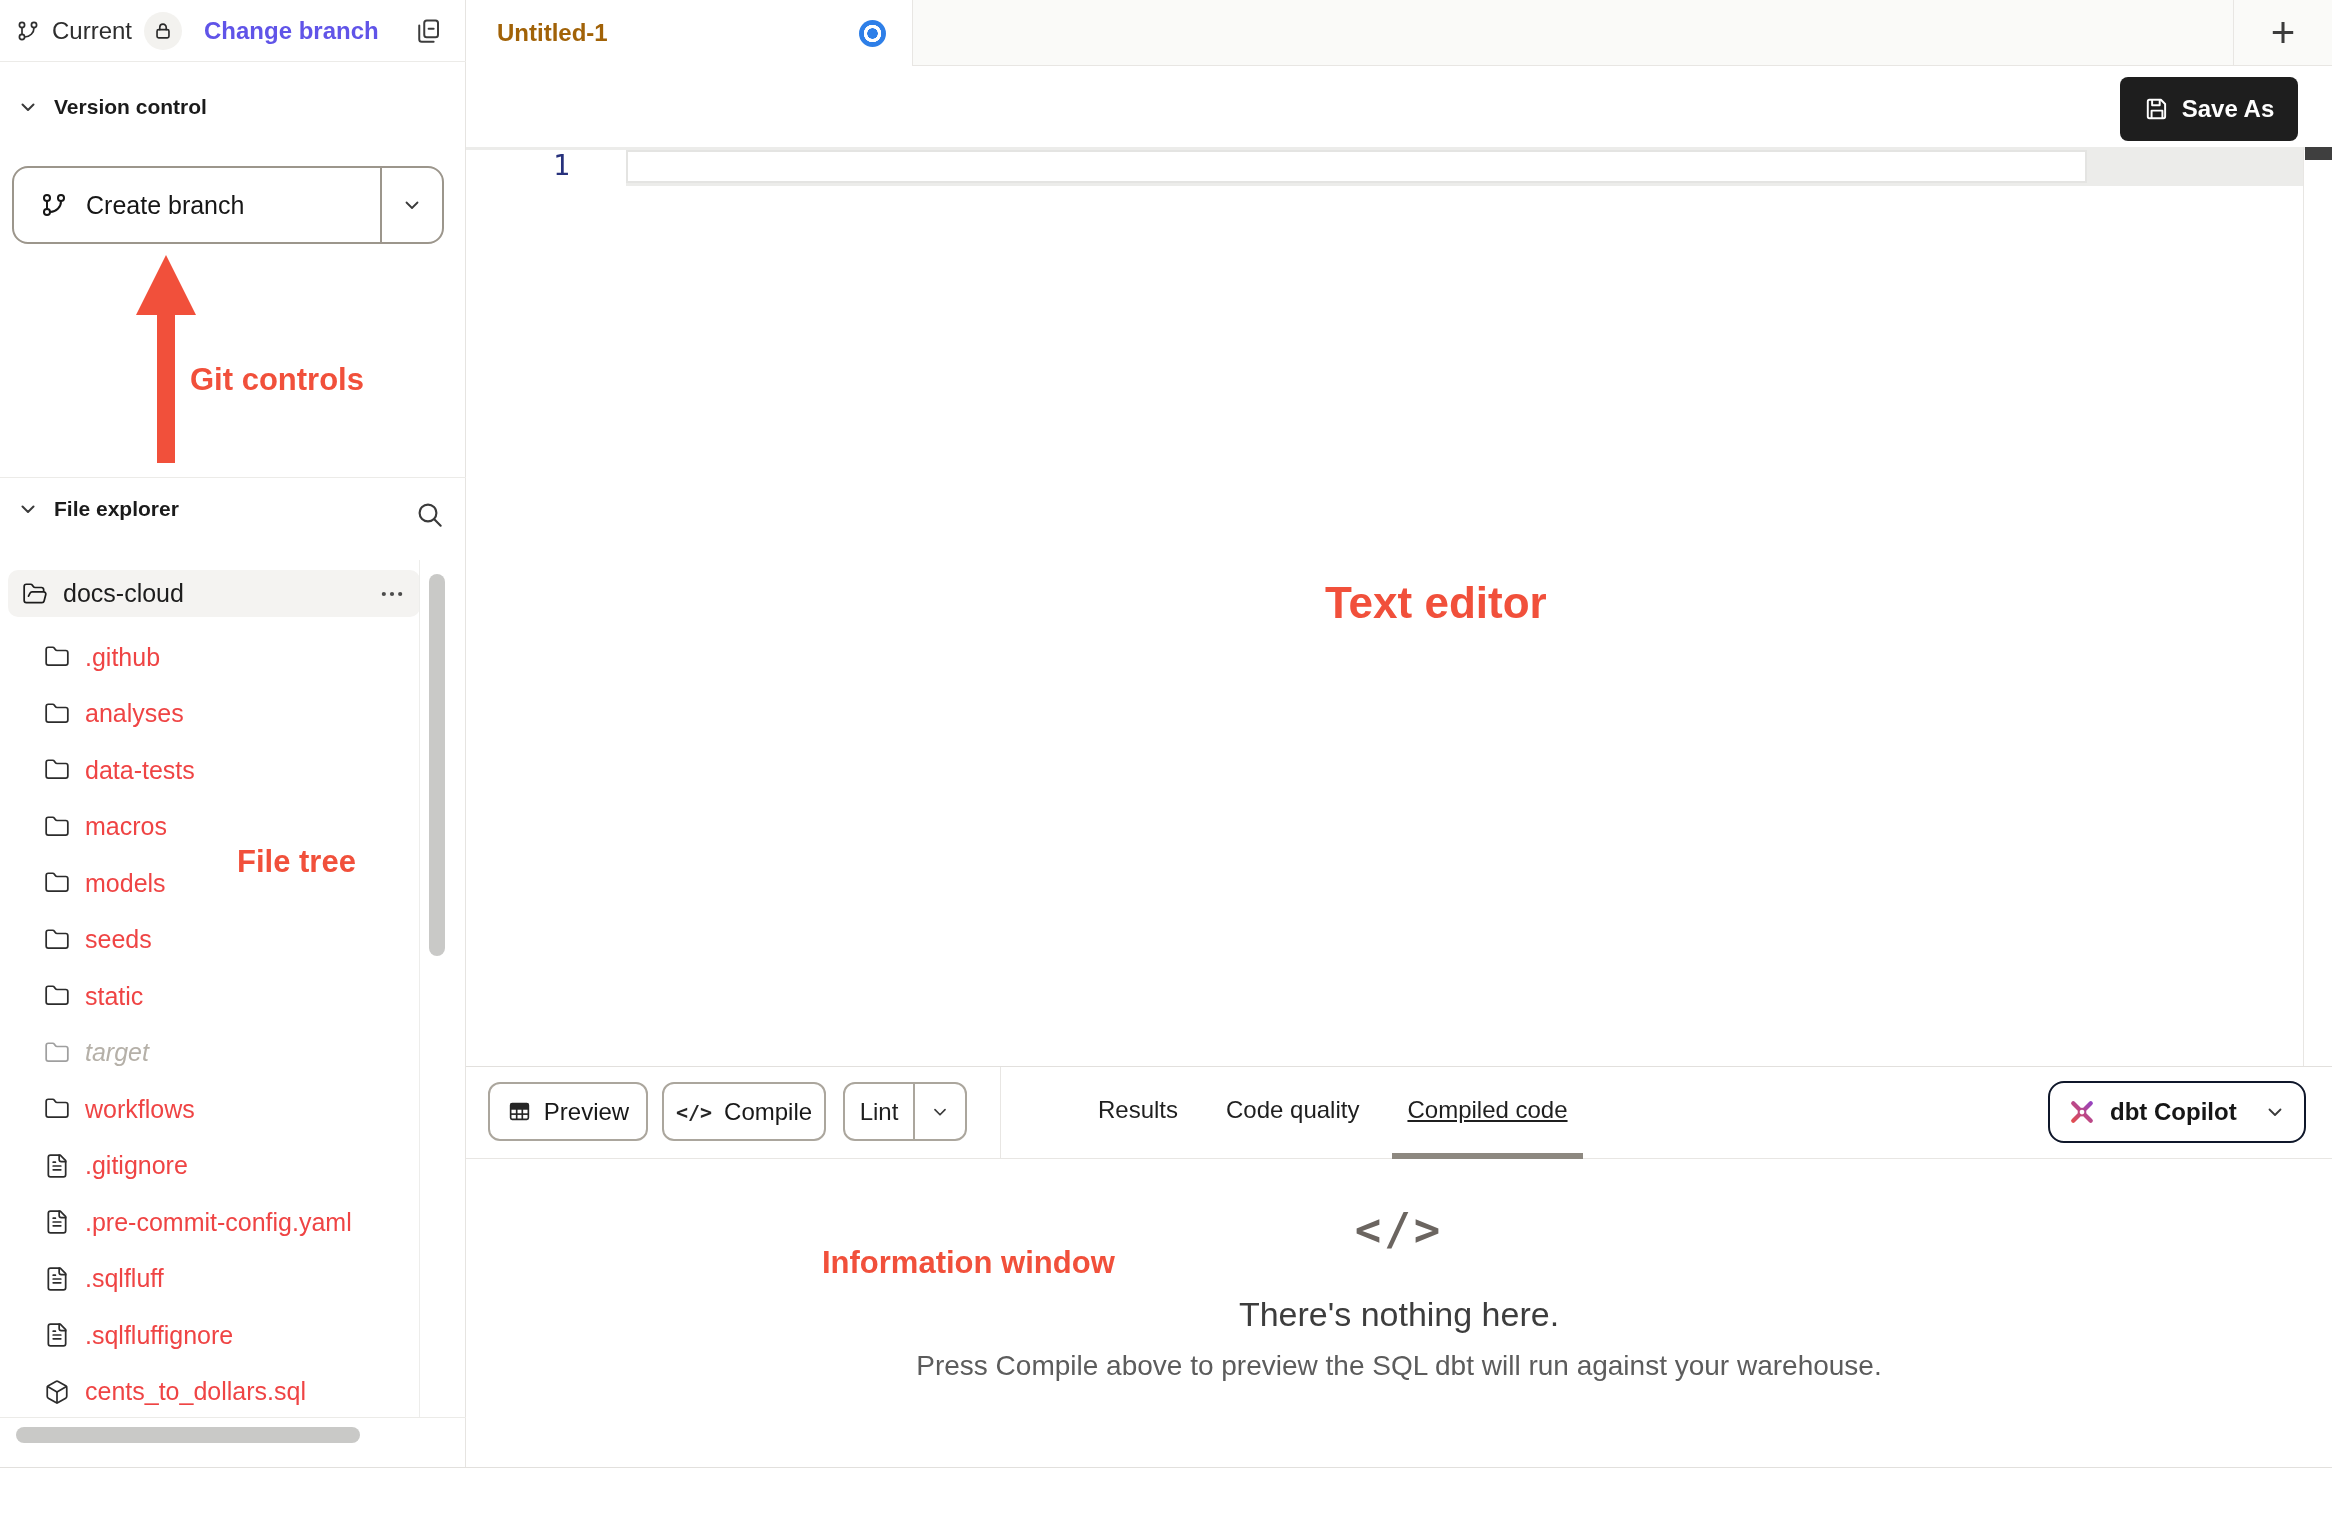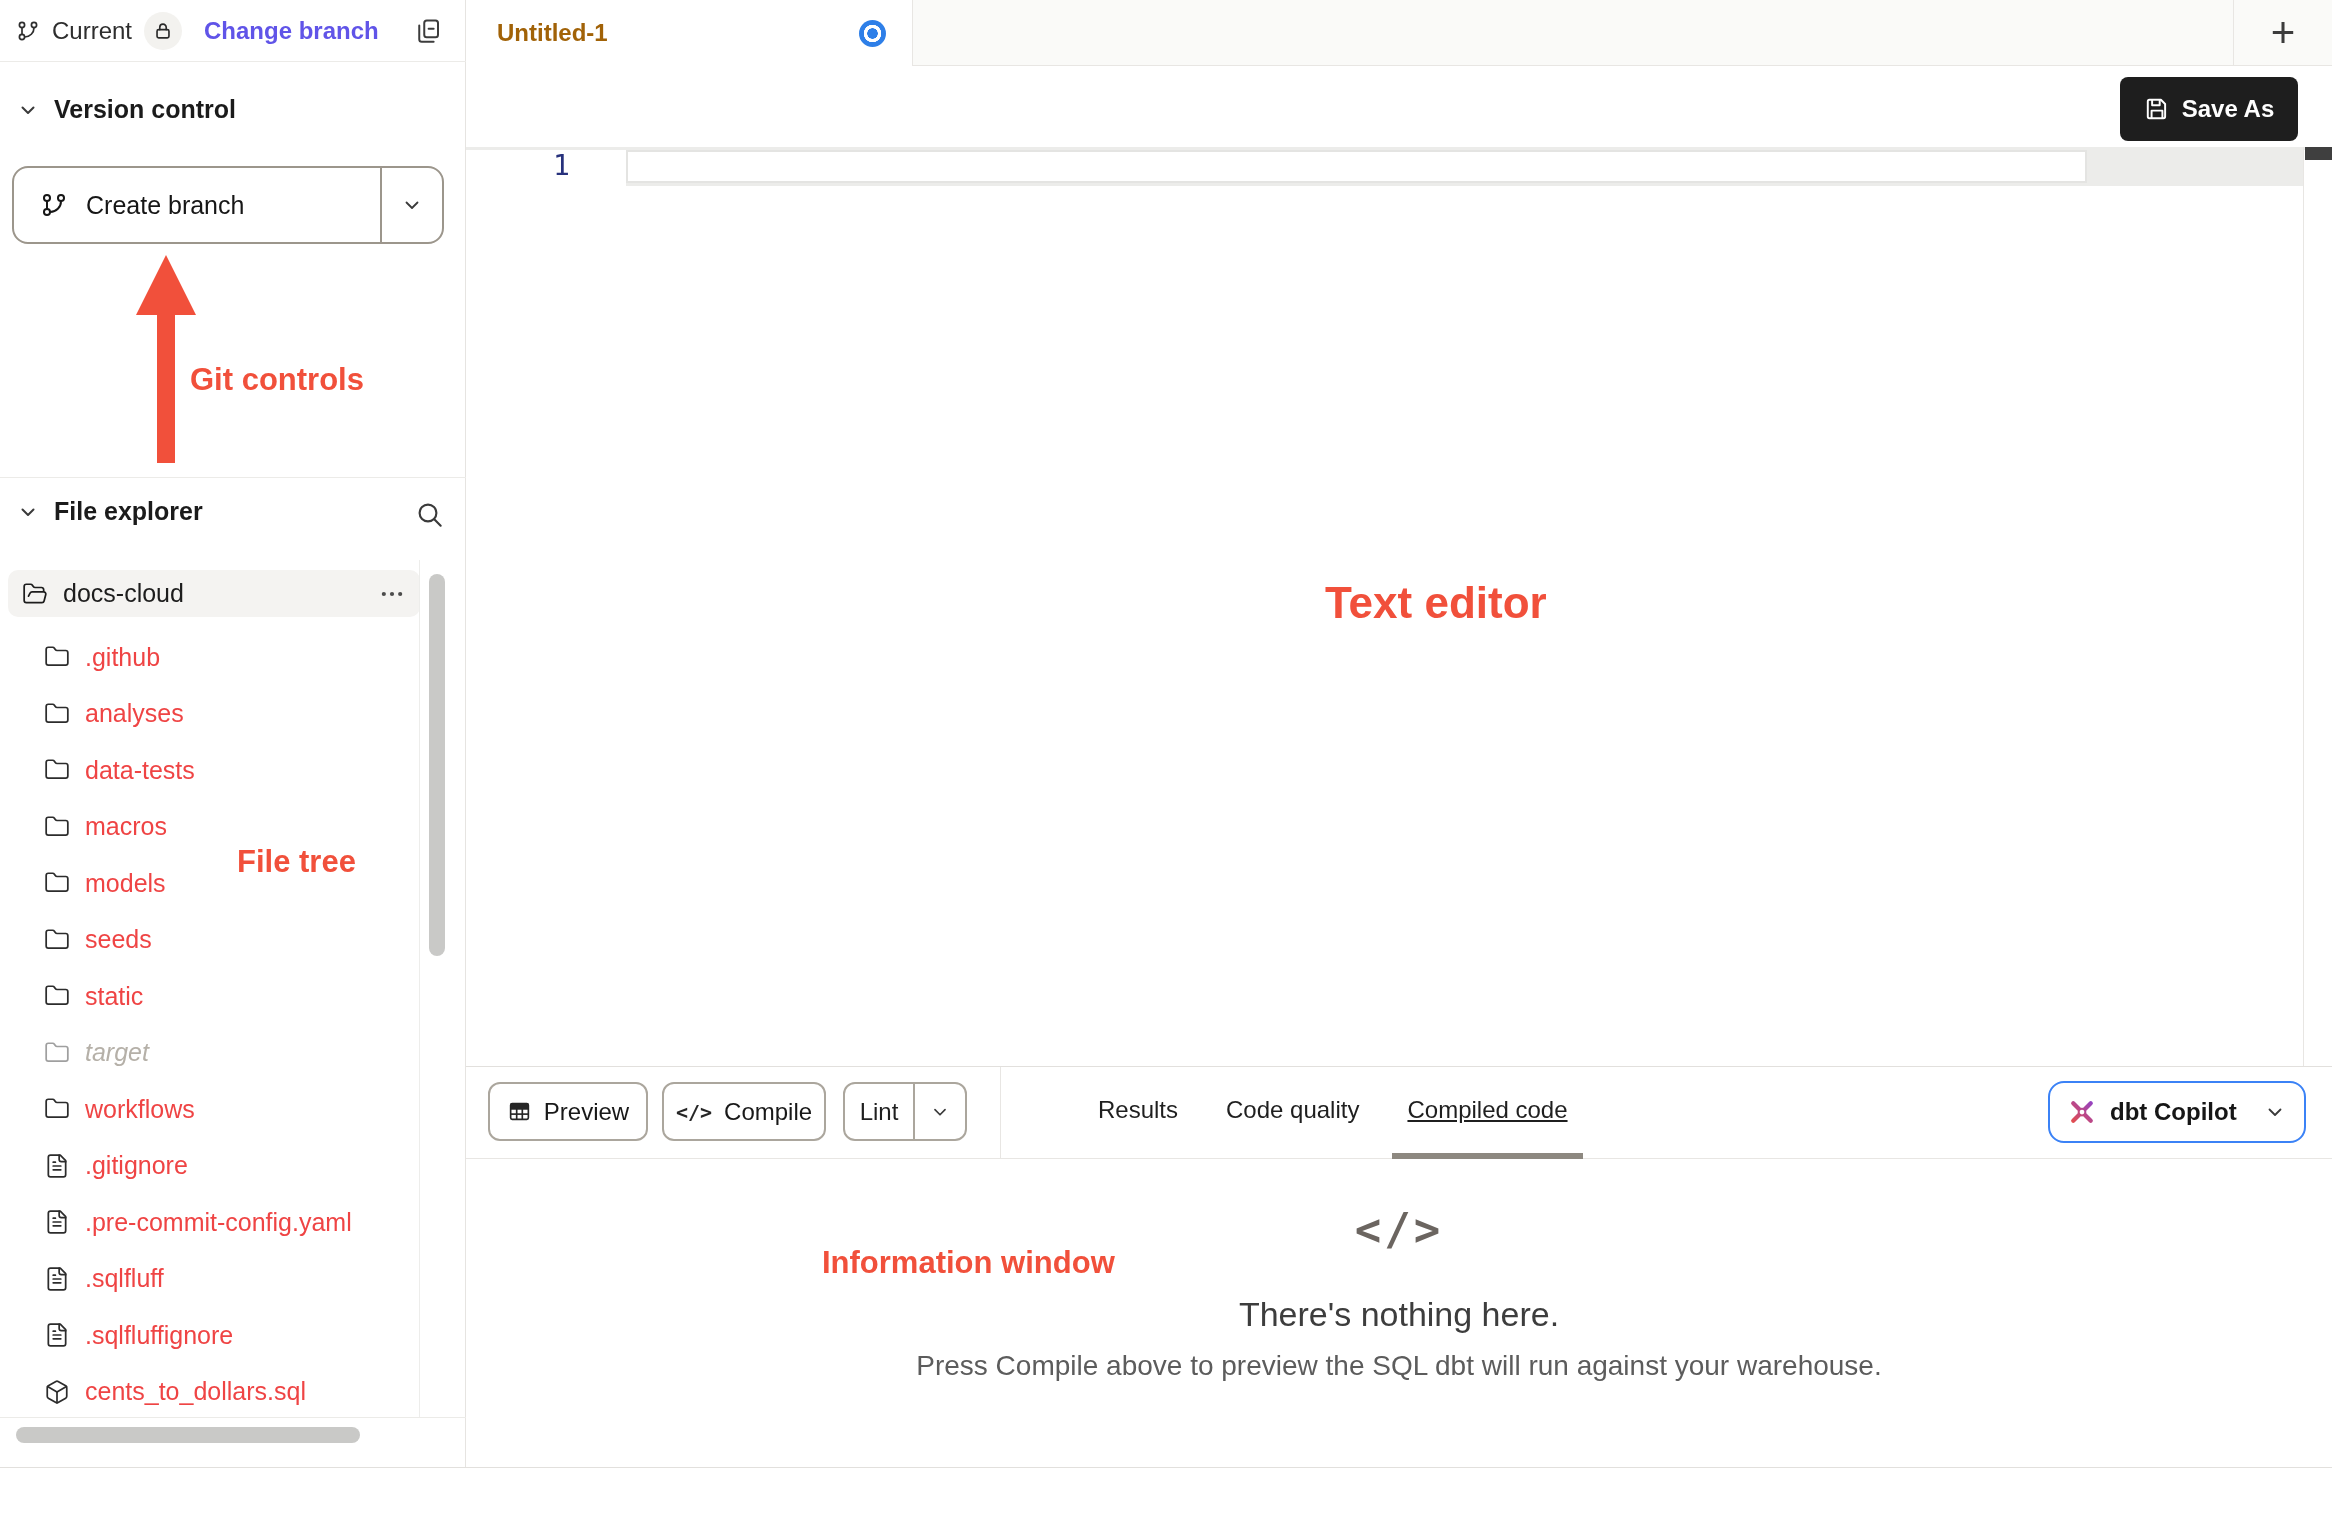--- a/index.html
+++ b/index.html
@@ -8,21 +8,21 @@
   svg{display:block;}
 
   
   .sidebar{position:absolute;left:0;top:0;width:466px;height:1467px;background:#fff;border-right:1px solid #e6e4e1;box-sizing:border-box;}
   .sb-header{position:absolute;left:0;top:0;width:466px;height:62px;border-bottom:1px solid #ecebe8;display:flex;align-items:center;gap:12px;padding:0 16px;box-sizing:border-box;}
   .sb-header .cur{font-size:24px;color:#2e2e2e;}
   .lock-badge{width:38px;height:38px;border-radius:50%;background:#f3f2ef;display:flex;align-items:center;justify-content:center;}
   .change-branch{font-size:24px;font-weight:600;color:#6054e8;margin-left:10px;cursor:pointer;}
   .copy-btn{margin-left:22px;color:#3c3c3c;cursor:pointer;}
 
-  .sec-title{display:flex;align-items:center;gap:14px;font-size:25px;font-weight:700;color:#1b1b1b;}
+  .sec-title{display:flex;align-items:center;gap:14px;font-size:21px;font-weight:700;color:#1b1b1b;}
   .vc-title{position:absolute;left:16px;top:95px;}
   .fe-title{position:absolute;left:16px;top:497px;}
   .chev{color:#3a3a3a;}
 
   .create-branch{position:absolute;left:12px;top:166px;width:432px;height:78px;border:2px solid #9c968c;border-radius:16px;background:#fff;display:flex;box-sizing:border-box;cursor:pointer;}
   .cb-main{flex:1;display:flex;align-items:center;gap:18px;padding-left:26px;font-size:25px;color:#161616;}
   .cb-drop{width:60px;border-left:2px solid #9c968c;display:flex;align-items:center;justify-content:center;}
 
   .arrow-head{position:absolute;left:136px;top:255px;width:0;height:0;border-left:30px solid transparent;border-right:30px solid transparent;border-bottom:60px solid #f1503b;}
   .arrow-shaft{position:absolute;left:157px;top:311px;width:18px;height:152px;background:#f1503b;}
@@ -75,21 +75,21 @@
   #btn-compile{left:662px;width:164px;}
   .glyph{font-family:"DejaVu Sans Mono", monospace;font-size:20px;font-weight:700;color:#262626;}
   .lint-group{position:absolute;left:843px;top:1082px;width:124px;height:59px;border:2px solid #aba69d;border-radius:12px;background:#fff;display:flex;box-sizing:border-box;}
   .lint-main{flex:1;display:flex;align-items:center;justify-content:center;font-size:24px;cursor:pointer;}
   .lint-chev{width:50px;border-left:2px solid #aba69d;display:flex;align-items:center;justify-content:center;cursor:pointer;}
 
   .panel-tabs{position:absolute;left:1083px;top:1067px;height:92px;display:flex;gap:18px;}
   .panel-tab{display:flex;align-items:center;padding:0 15px;font-size:24px;color:#1f1f1f;border-bottom:6px solid transparent;box-sizing:border-box;cursor:pointer;}
   .panel-tab.active{border-bottom-color:#8d8880;text-decoration:underline;}
 
-  .copilot{position:absolute;left:2048px;top:1081px;width:258px;height:62px;border:2px solid #3b82f6;border-radius:16px;background:#fff;display:flex;align-items:center;gap:13px;padding:0 17px;box-sizing:border-box;font-size:24px;font-weight:700;color:#161616;cursor:pointer;}
+  .copilot{position:absolute;left:2048px;top:1081px;width:258px;height:62px;border:2px solid #0f172a;border-radius:16px;background:#fff;display:flex;align-items:center;gap:13px;padding:0 17px;box-sizing:border-box;font-size:24px;font-weight:700;color:#161616;cursor:pointer;}
   .copilot .chev{margin-left:auto;}
 
   .empty{position:absolute;left:466px;top:1160px;width:1866px;height:306px;background:#fff;display:flex;flex-direction:column;align-items:center;padding-top:44px;box-sizing:border-box;}
   .empty-icon{font-family:"DejaVu Sans Mono", monospace;font-size:44px;font-weight:700;color:#6b6560;letter-spacing:3px;}
   .empty-title{margin-top:40px;font-size:34px;font-weight:500;color:#3d3d3d;}
   .empty-sub{margin-top:16px;font-size:28px;color:#5c5c5c;}
 
   
   .statusbar{position:absolute;left:0;top:1467px;width:2332px;height:73px;border-top:1px solid #e2e0dd;background:#fff;box-sizing:border-box;}
 </style>

